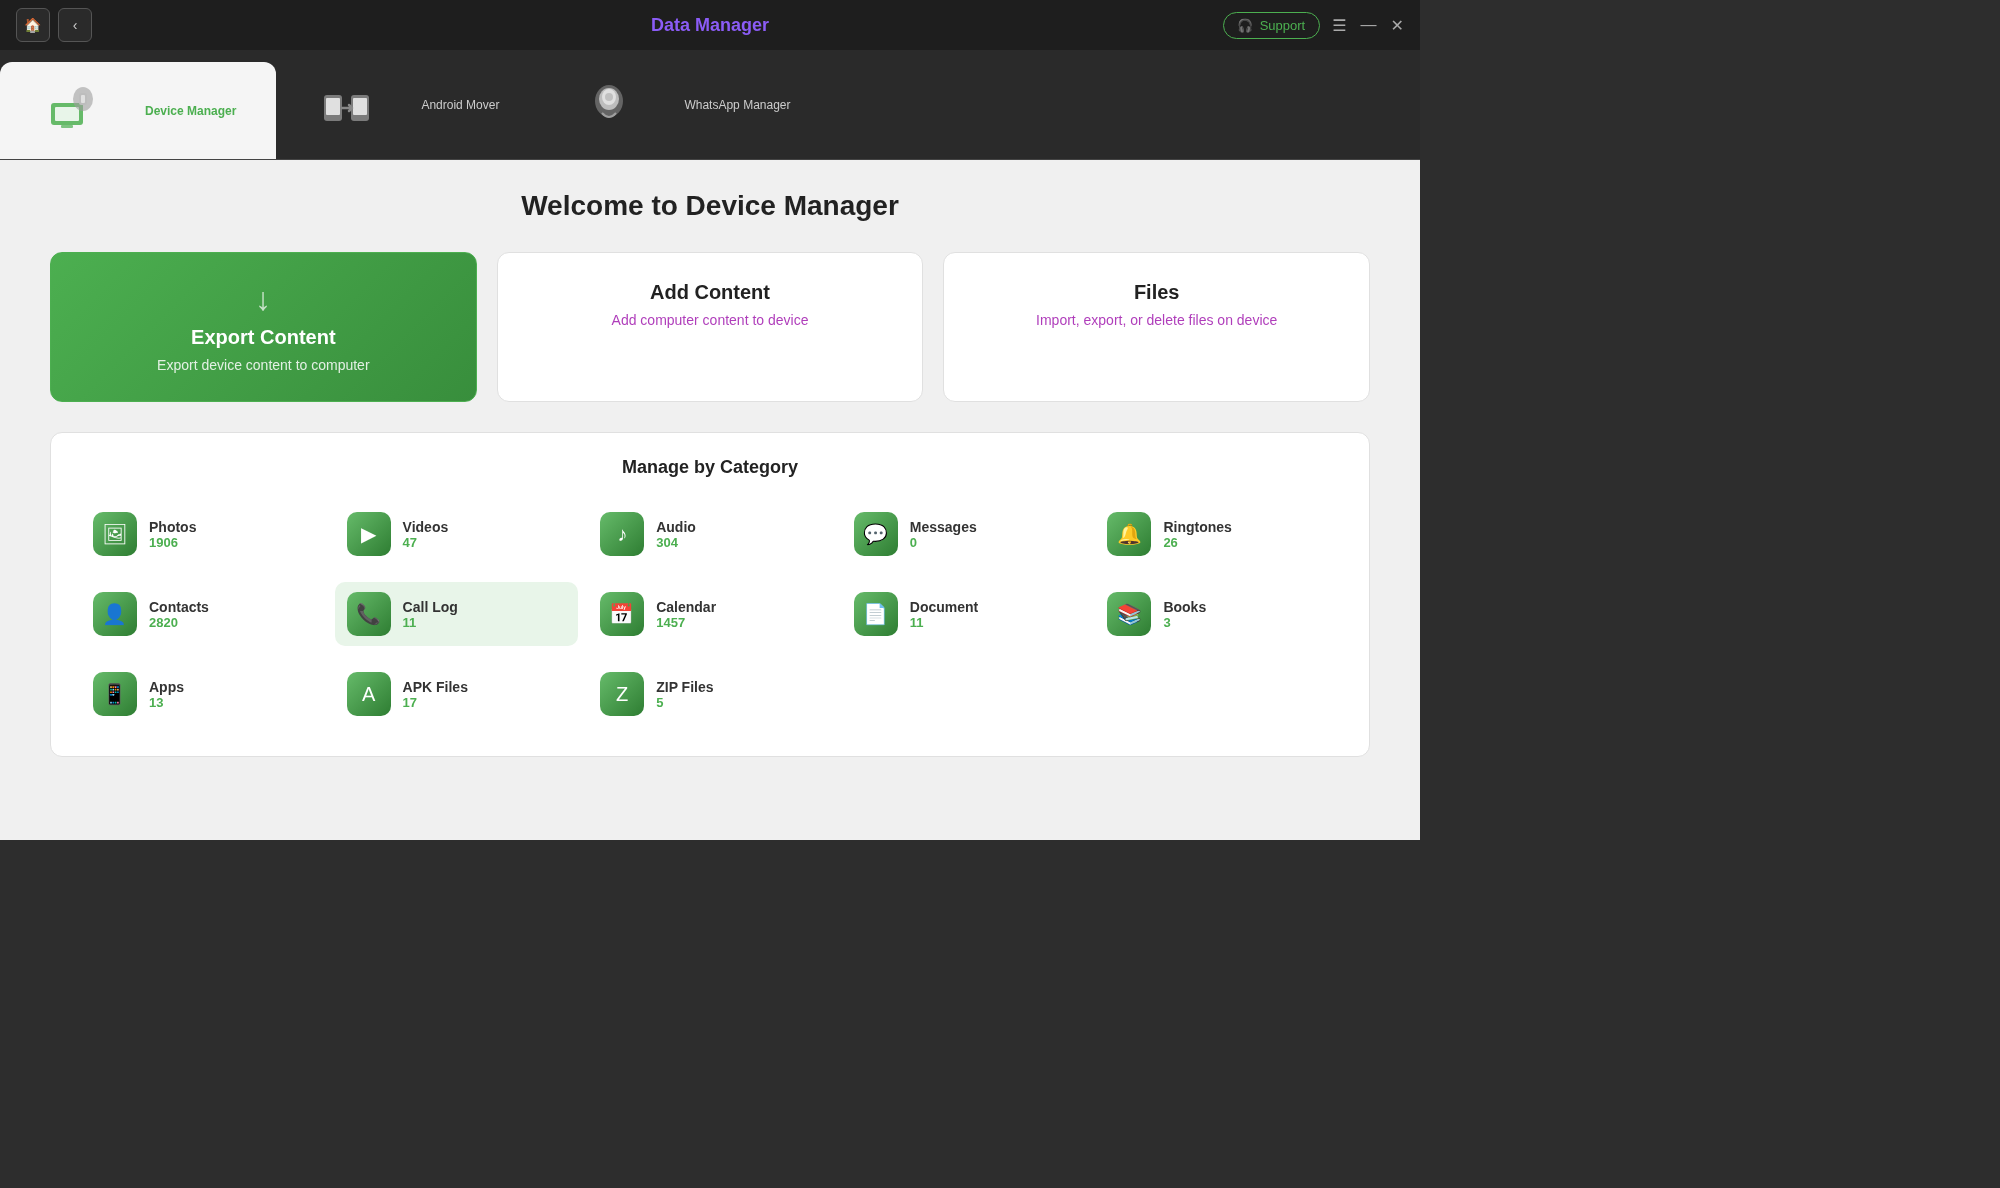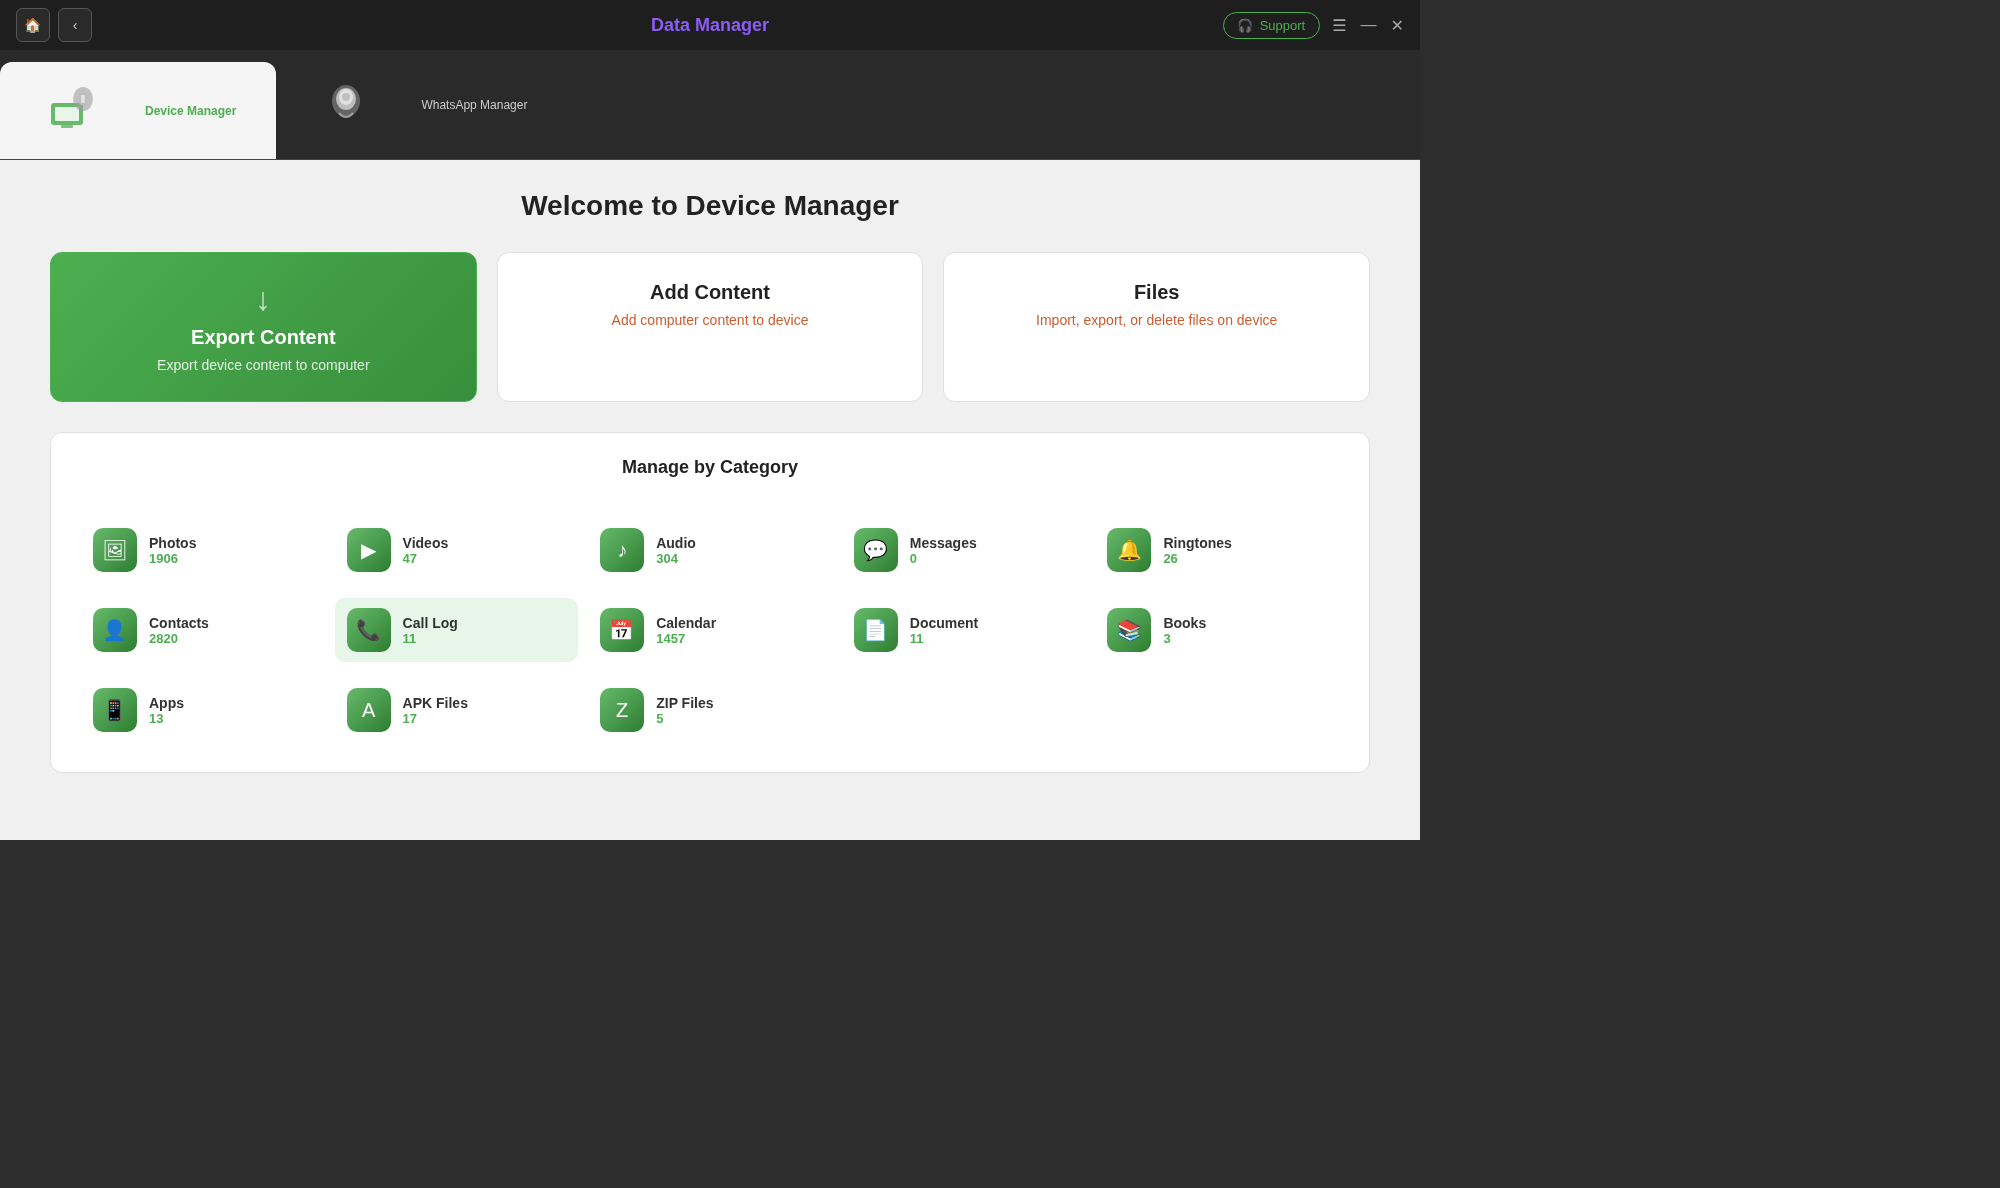--- a/index.html
+++ b/index.html
@@ -158,41 +158,41 @@
       font-weight: 700;
       margin-bottom: 8px;
     }
     .action-card-desc {
       font-size: 14px;
       opacity: 0.85;
     }
     .action-card.active .action-card-title,
     .action-card.active .action-card-desc { color: white; }
     .action-card:not(.active) .action-card-title { color: #222; }
-    .action-card:not(.active) .action-card-desc { color: #c2410c; }
+    .action-card:not(.active) .action-card-desc { color: #a21caf; }
 
     .export-icon {
       font-size: 32px;
       margin-bottom: 8px;
       color: rgba(255,255,255,0.7);
     }
 
     
     .category-section {
       background: white;
       border-radius: 12px;
       padding: 24px 30px 30px;
       border: 1px solid #e0e0e0;
     }
     .category-title {
       text-align: center;
       font-size: 18px;
       font-weight: 700;
       color: #222;
-      margin-bottom: 40px;
+      margin-bottom: 24px;
     }
     .category-grid {
       display: grid;
       grid-template-columns: repeat(5, 1fr);
       gap: 16px 10px;
     }
     .category-item {
       display: flex;
       align-items: center;
       gap: 12px;
@@ -266,20 +266,33 @@
         <ellipse cx="40" cy="16" rx="10" ry="12" fill="#9e9e9e" opacity="0.6"></ellipse>
         <rect x="36" y="10" width="8" height="12" rx="2" fill="#bdbdbd"></rect>
         <rect x="38" y="12" width="4" height="8" rx="1" fill="#e0e0e0"></rect>
       </svg>
     </div>
     <span class="nav-tab-label">Device Manager</span>
   </div>
   <div class="nav-tab">
     <div class="nav-tab-icon">
       <svg width="55" height="55" viewBox="0 0 55 55" fill="none">
+        <rect x="5" y="18" width="18" height="26" rx="3" fill="#9e9e9e" opacity="0.7"></rect>
+        <rect x="7" y="21" width="14" height="17" rx="1" fill="#e0e0e0"></rect>
+        <rect x="32" y="18" width="18" height="26" rx="3" fill="#9e9e9e" opacity="0.7"></rect>
+        <rect x="34" y="21" width="14" height="17" rx="1" fill="#e0e0e0"></rect>
+        <path d="M23 31 L32 31" stroke="#888" stroke-width="2.5" stroke-linecap="round"></path>
+        <path d="M30 28 L33 31 L30 34" stroke="#888" stroke-width="2.5" stroke-linecap="round" stroke-linejoin="round" fill="none"></path>
+      </svg>
+    </div>
+    <span class="nav-tab-label">Android Mover</span>
+  </div>
+  <div class="nav-tab">
+    <div class="nav-tab-icon">
+      <svg width="55" height="55" viewBox="0 0 55 55" fill="none">
         <ellipse cx="27" cy="24" rx="14" ry="16" fill="#9e9e9e" opacity="0.5"></ellipse>
         <ellipse cx="27" cy="22" rx="10" ry="11" fill="#bdbdbd"></ellipse>
         <ellipse cx="27" cy="20" rx="7" ry="8" fill="#e0e0e0"></ellipse>
         <circle cx="27" cy="20" r="4" fill="#c0c0c0"></circle>
         <path d="M20 36 Q27 44 34 36" stroke="#9e9e9e" stroke-width="2" fill="none"></path>
       </svg>
     </div>
     <span class="nav-tab-label">WhatsApp Manager</span>
   </div>
 </div>

